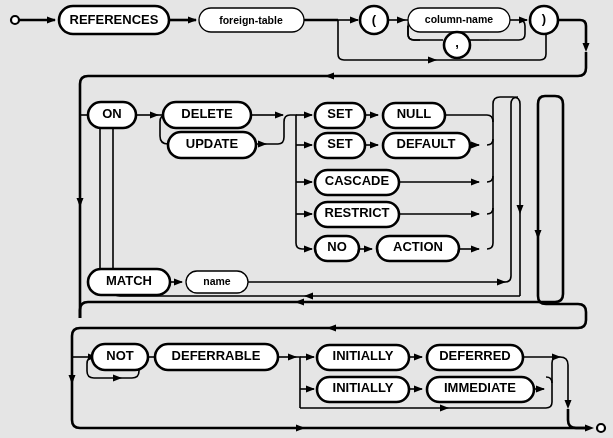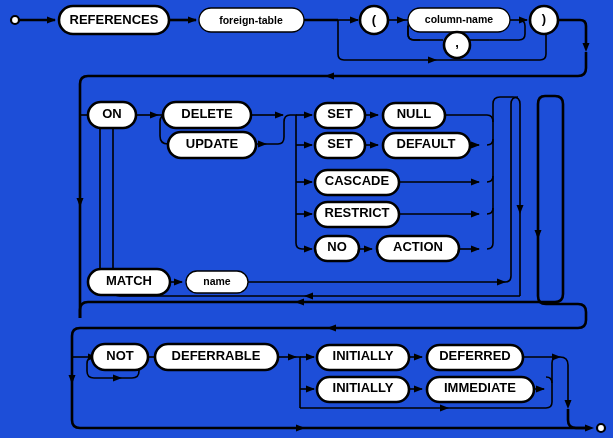--- a/index.html
+++ b/index.html
@@ -1,16 +1,16 @@
 <!DOCTYPE html>
 <html><head>
 <meta charset="utf-8">
 <style>
   html,body{margin:0;padding:0;background:#ffffff;}
-  #canvas{position:relative;width:613px;height:438px;background:#1d4ed8;
+  #canvas{position:relative;width:613px;height:438px;background:#e5e5e5;
           font-family:"Liberation Sans", sans-serif;}
   svg{display:block;}
   .rail{fill:none;stroke:#000000;stroke-width:1.6;stroke-linecap:butt;stroke-linejoin:round;}
   .rail-thick{fill:none;stroke:#000000;stroke-width:2.6;stroke-linecap:butt;stroke-linejoin:round;}
   .arrow{fill:#000000;stroke:none;}
   .term{fill:#ffffff;stroke:#000000;stroke-width:2.6;}
   .nonterm{fill:#ffffff;stroke:#000000;stroke-width:1.3;}
   .tlabel{font-family:"Liberation Sans", sans-serif;font-weight:bold;
           font-size:13px;text-anchor:middle;dominant-baseline:middle;fill:#000;}
   .tlabel-sm{font-family:"Liberation Sans", sans-serif;font-weight:bold;

